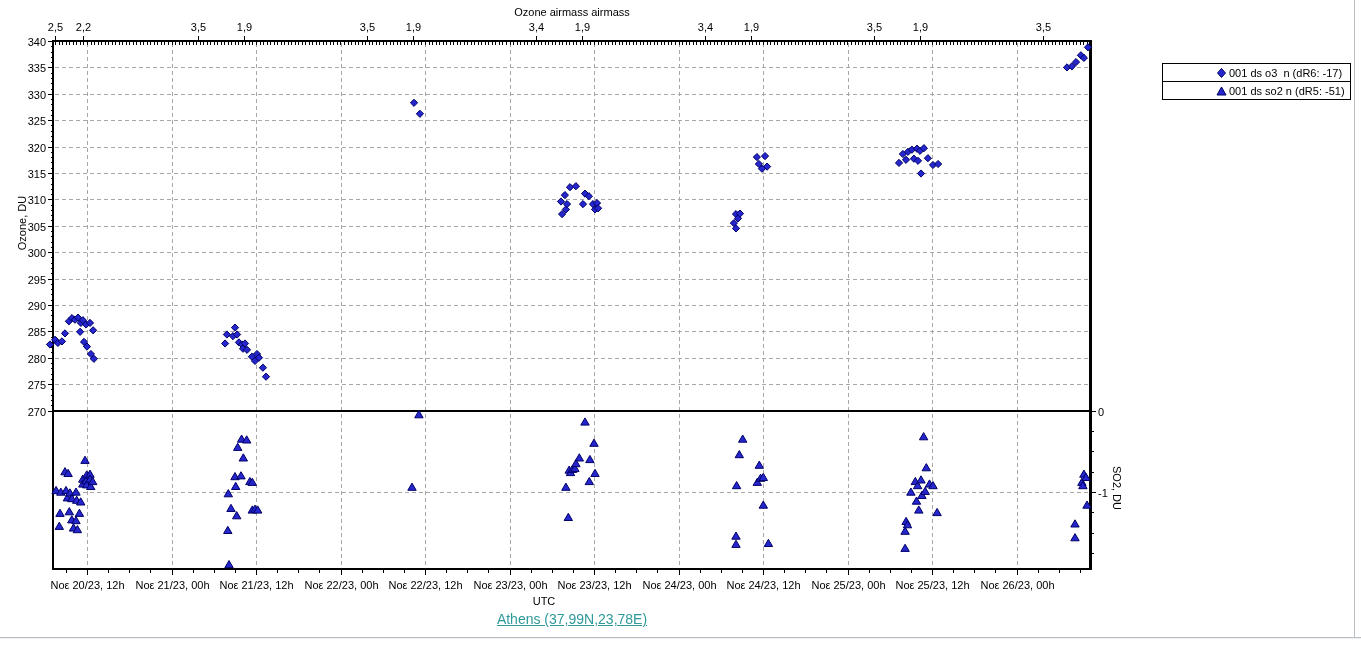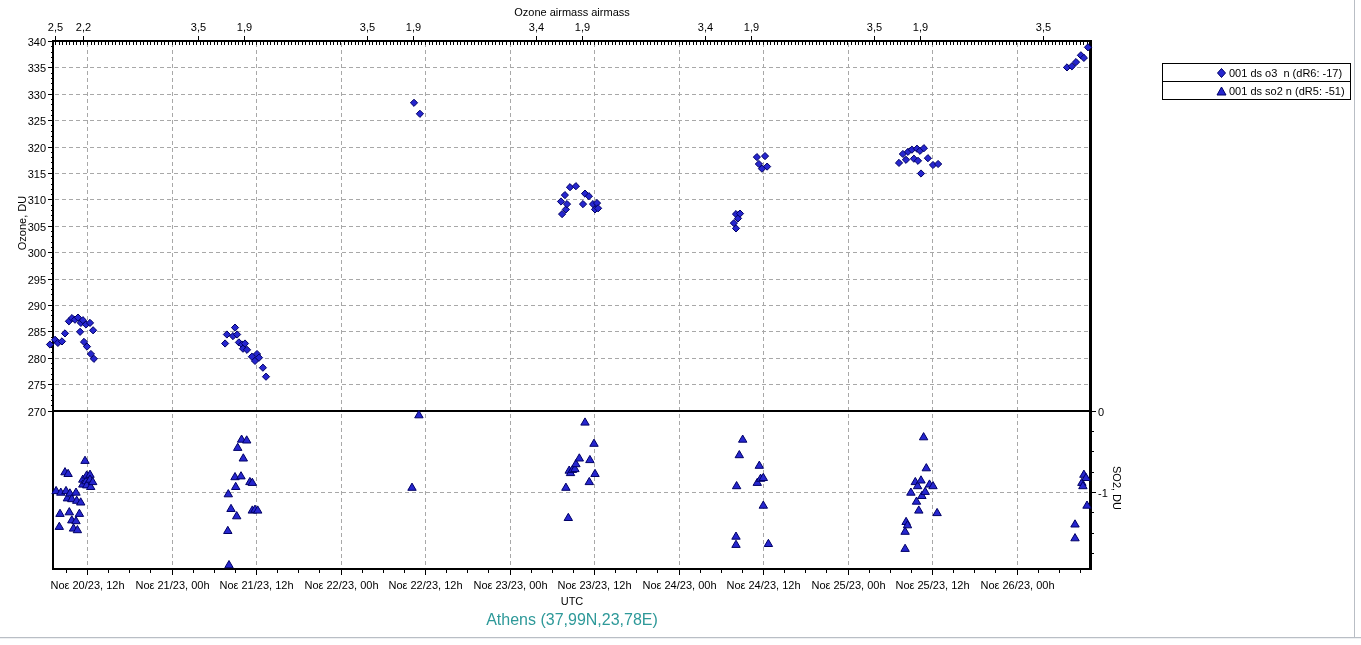--- a/index.html
+++ b/index.html
@@ -13,21 +13,21 @@
   .legend{position:absolute;left:1162px;top:63px;width:189px;}
   .legend-row{height:17px;border:1px solid #000;background:#fff;
               display:flex;align-items:center;}
   .legend-row + .legend-row{margin-top:-1px;}
   .legend-marker{margin-left:50px;width:16px;height:12px;display:flex;
                  align-items:center;justify-content:center;}
   .legend-label{flex:1;text-align:left;padding-right:5px;font-size:11px;
                 white-space:pre;color:#000;}
   .pane-edge{position:absolute;background:#b9bec5;}
   .pane-edge-light{position:absolute;background:#eef0f2;}
-  .station{font-size:16px;}
+  .station{font-size:14px;text-decoration:underline;}
 </style>
 </head>
 <body>
 
 <div class="screen">
 
   <svg id="plot-svg" width="1361" height="645">
       <line x1="87.5" y1="43" x2="87.5" y2="568" stroke="#a8a8a8" stroke-width="1" shape-rendering="crispEdges" stroke-dasharray="4 3"></line>
       <line x1="172.5" y1="43" x2="172.5" y2="568" stroke="#a8a8a8" stroke-width="1" shape-rendering="crispEdges" stroke-dasharray="4 3"></line>
       <line x1="256.5" y1="43" x2="256.5" y2="568" stroke="#a8a8a8" stroke-width="1" shape-rendering="crispEdges" stroke-dasharray="4 3"></line>
@@ -714,21 +714,21 @@
       <path d="M 1086.0 473.3 L 1090.2 480.5 L 1081.8 480.5 Z" fill="#2626cf" stroke="#000066" stroke-width="1"></path>
       <path d="M 1087.0 501.0 L 1091.2 508.2 L 1082.8 508.2 Z" fill="#2626cf" stroke="#000066" stroke-width="1"></path>
     </svg>
 
   <div class="overlay-label centered" style="left:472px;top:6px;width:200px;">Ozone airmass airmass</div>
 
   <div class="overlay-label centered rot-ccw" style="left:-27px;top:216px;width:100px;height:14px;">Ozone, DU</div>
 
   <div class="overlay-label centered rot-cw" style="left:1066px;top:481px;width:100px;height:14px;">SO2, DU</div>
 
-  <div class="overlay-label centered" style="left:522px;top:595px;width:100px;">UTC</div>
+  <div class="overlay-label centered" style="left:494px;top:595px;width:100px;">UTC</div>
 
   <div class="overlay-label centered station" style="left: 452px; top: 611px; width: 240px; color: rgb(46, 153, 153);">Athens (37,99N,23,78E)</div>
 
   <div class="legend">
     <div class="legend-row">
       <span class="legend-marker">
           <svg width="13" height="12">
             <path d="M6.5 1.5 L10.5 6 L6.5 10.5 L2.5 6 Z" fill="#2626cf" stroke="#000066"></path>
           </svg>
         </span>

